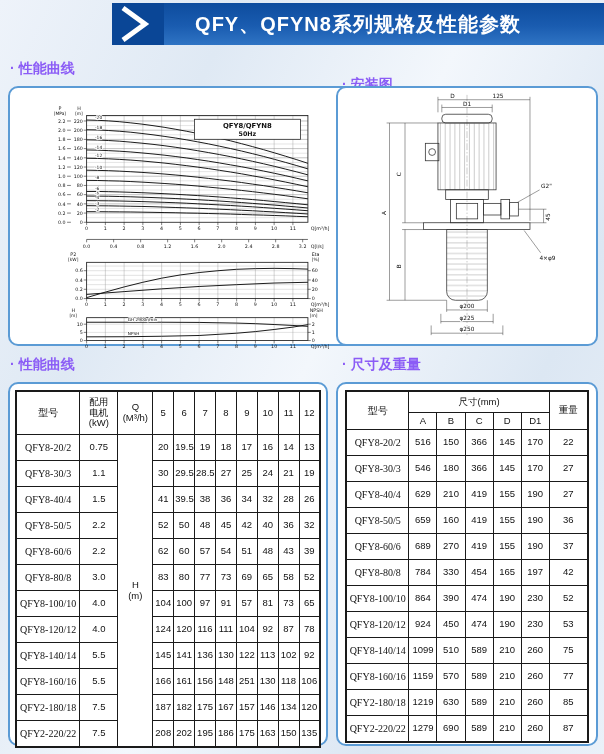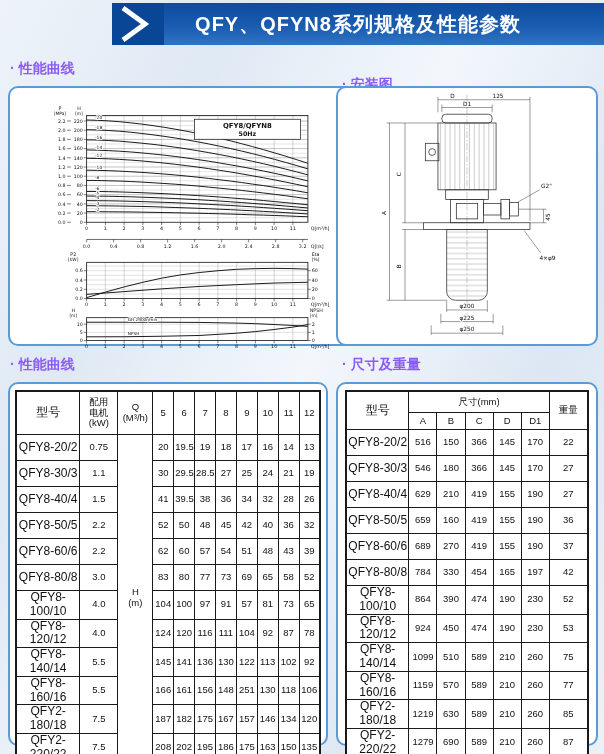--- a/index.html
+++ b/index.html
@@ -24,21 +24,21 @@
   svg text{fill:#111;font-family:"DejaVu Sans",sans-serif;}
   .halo{paint-order:stroke;stroke:#fff;stroke-width:1.6px;fill:#111;}
   #curves-svg{width:304px;height:248px;display:block;margin:0 auto;}
   .install-svg{width:248px;height:248px;display:block;margin:0 auto;}
   table{border-collapse:collapse;width:100%;background:#fff;table-layout:fixed;}
   table,th,td{border:1px solid #1a1a1a;}
   table{border:2px solid #1a1a1a;}
   th,td{text-align:center;vertical-align:middle;padding:0 1px;font-weight:normal;
     font-size:9.5px;color:#111;height:25px;line-height:1.15;overflow:hidden;}
   th.ml,td.ml{white-space:pre-line;}
-  td.model,th.modelh{font-size:12px;}
+  td.model,th.modelh{font-size:10px;font-family:Liberation Serif, serif;}
   td.hcol{font-size:9.5px;white-space:pre-line;}
   #perf-table th{height:42px;}
   #dims-table tr.h1 th{height:20px;}
   #dims-table tr.h2 th{height:16px;}
 </style>
 </head>
 <body>
 
 <div class="banner">
   <div class="chev">

